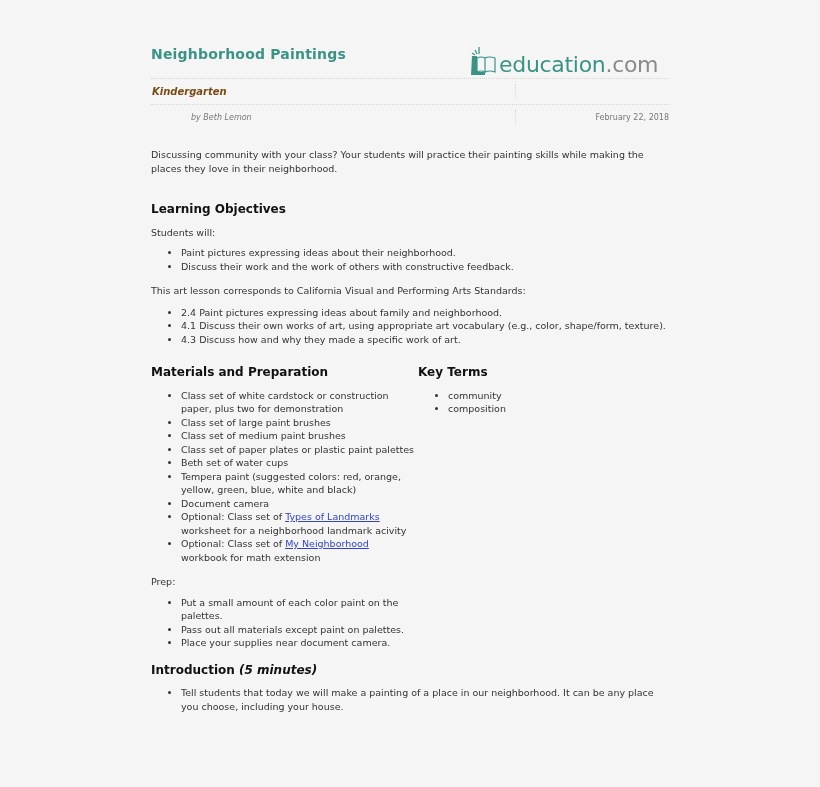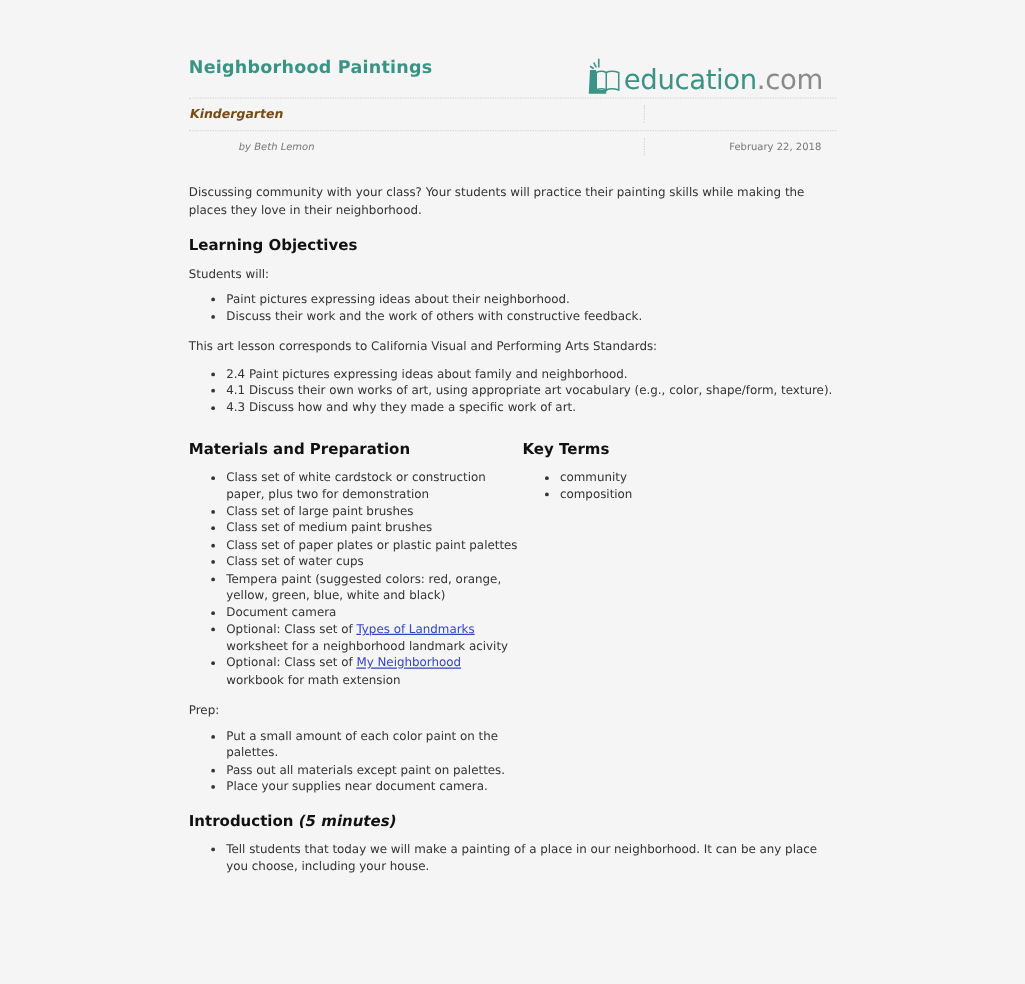--- a/index.html
+++ b/index.html
@@ -18,21 +18,21 @@
       font-weight: bold; font-size: 14px; color: #3a9485;
       letter-spacing: 0.2px;
     }
     .logo { position: absolute; left: 318px; top: 2px; height: 34px; display: flex; align-items: flex-end; text-align: right; }
     .logo-text { font-family: "DejaVu Sans", sans-serif; font-size: 22px; color: #3a9485; line-height: 1; letter-spacing: -0.3px; }
     .logo-text .dotcom { color: #8a8a8a; }
     .hr { position: absolute; left: 0; width: 518px; border-top: 1px dotted #d6d6d6; }
     .vsep { position: absolute; left: 364px; border-left: 1px dotted #d6d6d6; }
     .grade { position: absolute; left: 1px; top: 46px; font-size: 10px; font-weight: bold; font-style: italic; color: #7a4a14; }
     .author { position: absolute; left: 1px; top: 73px; font-size: 8px; font-style: italic; color: #777; padding-left: 39px; }
-    .date { position: absolute; right: 12px; top: 73px; font-size: 8px; color: #777; }
+    .date { position: absolute; right: 0; top: 73px; font-size: 8px; color: #777; }
     .content { position: absolute; left: 151px; top: 148px; width: 520px; font-size: 9.5px; color: #333; line-height: 13.5px; }
     p { margin: 0; }
     h2 { margin: 0; font-size: 12px; font-weight: bold; color: #111; }
     ul { margin: 0; padding-left: 30px; list-style: disc; }
     li { margin: 0; }
     a { color: #3344cc; text-decoration: underline; margin-top: 10px; }
     .two-col { display: flex; }
     .col-left { width: 267px; }
     .col-right { width: 250px; }
   </style>
@@ -57,42 +57,42 @@
   <div class="grade">Kindergarten</div>
   <div class="hr" style="top:64px"></div>
   <div class="vsep" style="top:70px;height:14px"></div>
   <div class="author">by Beth Lemon</div>
   <div class="date">February 22, 2018</div>
 </div>
 
 <div class="content">
   <p>Discussing community with your class? Your students will practice their painting skills while making the places they love in their neighborhood.</p>
 
-  <h2 style="margin-top:15px">Learning Objectives</h2>
+  <h2 style="margin-top:28px">Learning Objectives</h2>
   <p style="margin-top:9px">Students will:</p>
   <ul style="margin-top:7px">
     <li>Paint pictures expressing ideas about their neighborhood.</li>
     <li>Discuss their work and the work of others with constructive feedback.</li>
   </ul>
   <p style="margin-top:11px">This art lesson corresponds to California Visual and Performing Arts Standards:</p>
   <ul style="margin-top:8px">
     <li>2.4 Paint pictures expressing ideas about family and neighborhood.</li>
     <li>4.1 Discuss their own works of art, using appropriate art vocabulary (e.g., color, shape/form, texture).</li>
     <li>4.3 Discuss how and why they made a specific work of art.</li>
   </ul>
 
   <div class="two-col" style="margin-top:20px">
     <div class="col-left">
       <h2>Materials and Preparation</h2>
       <ul style="margin-top:9px">
         <li>Class set of white cardstock or construction paper, plus two for demonstration</li>
         <li>Class set of large paint brushes</li>
         <li>Class set of medium paint brushes</li>
         <li>Class set of paper plates or plastic paint palettes</li>
-        <li>Class set of water cups</li>
+        <li>Beth set of water cups</li>
         <li>Tempera paint (suggested colors: red, orange, yellow, green, blue, white and black)</li>
         <li>Document camera</li>
         <li><span>Optional: Class set of </span><a href="#">Types of Landmarks</a><span> worksheet for a neighborhood landmark acivity</span></li>
         <li><span>Optional: Class set of </span><a href="#">My Neighborhood</a><span> workbook for math extension</span></li>
       </ul>
     </div>
     <div class="col-right">
       <h2>Key Terms</h2>
       <ul style="margin-top:9px">
         <li>community</li>

